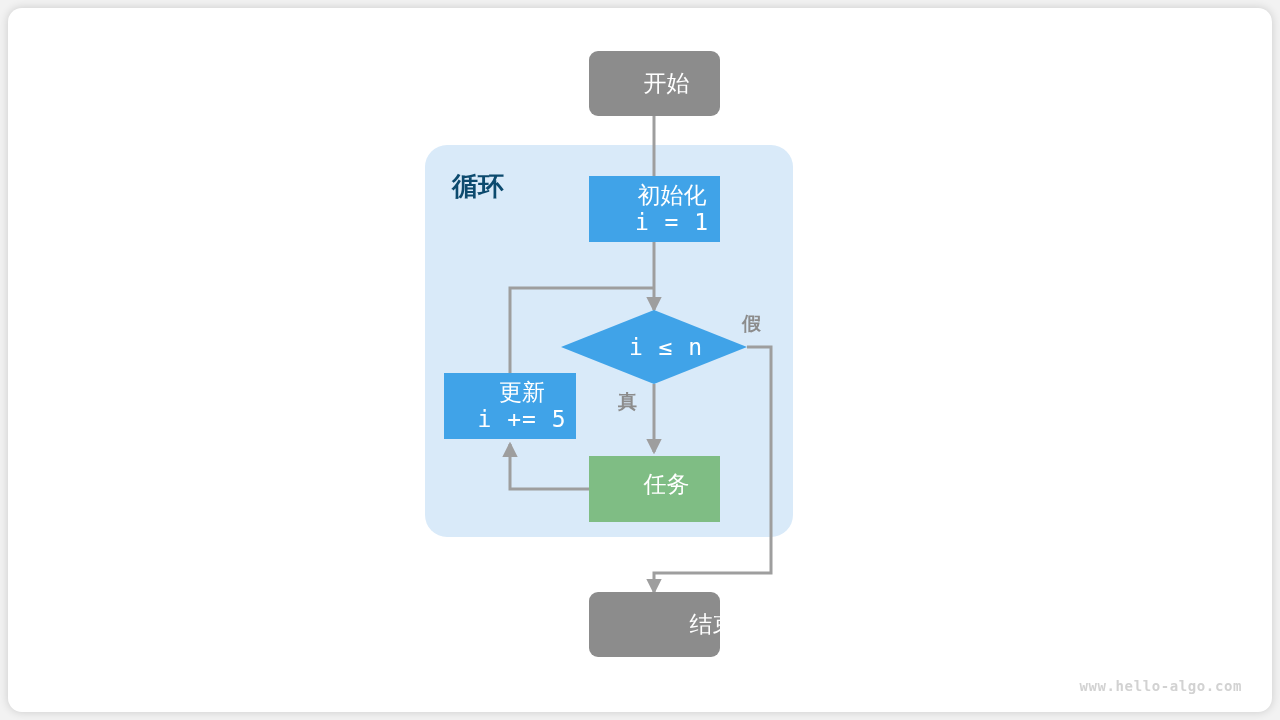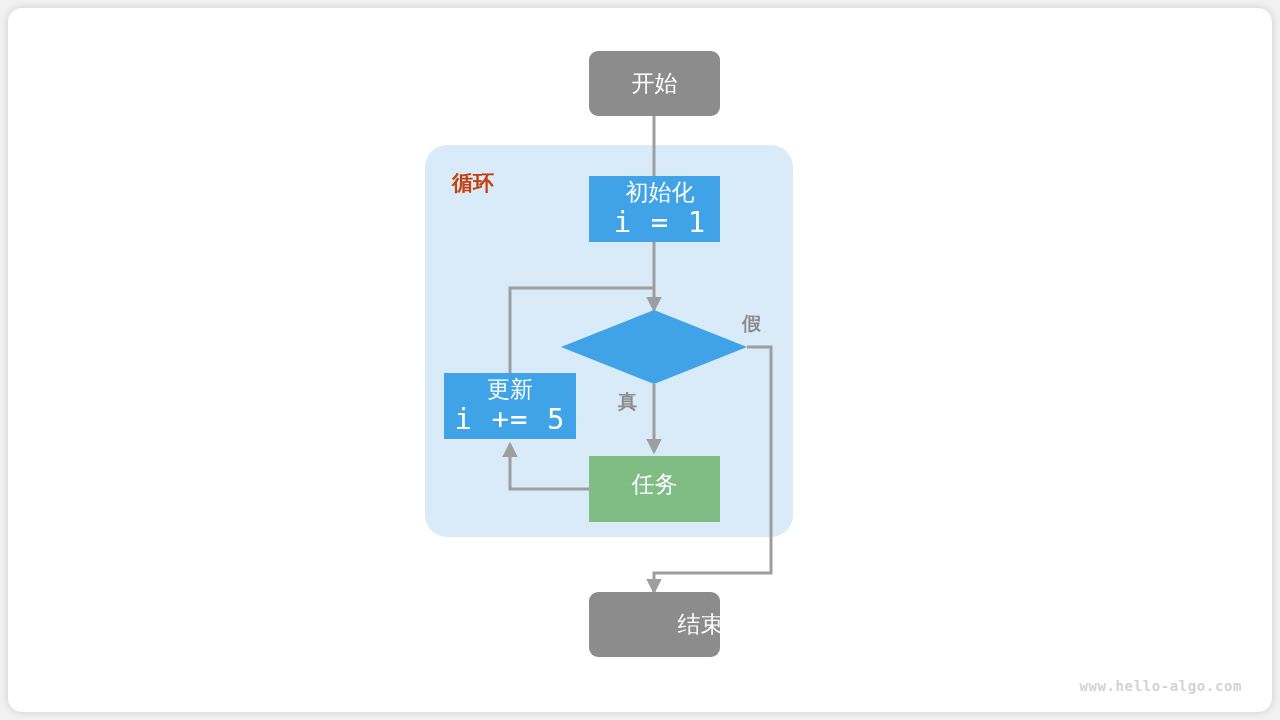--- a/index.html
+++ b/index.html
@@ -37,44 +37,45 @@
   .node-label {
     position: absolute;
     display: flex;
     flex-direction: column;
     align-items: center;
     justify-content: center;
     color: #ffffff;
     text-align: center;
     pointer-events: none;
     line-height: 1.16;
+    margin-left: 12px;
   }
   .cjk {
     font-family: "DejaVu Sans", "Liberation Sans", sans-serif;
     font-size: 23px;
   }
   .mono {
     font-family: "DejaVu Sans Mono", "Liberation Mono", monospace;
-    font-size: 29px;
+    font-size: 23px;
     letter-spacing: 1px;
   }
   .edge-label {
     position: absolute;
     color: #8c8c8c;
     font-family: "DejaVu Sans", "Liberation Sans", sans-serif;
     font-size: 19px;
     font-weight: bold;
   }
   #loop-title {
     position: absolute;
     left: 452px;
     top: 169px;
-    color: #c2410c;
+    color: #0c4a6e;
     font-family: "DejaVu Sans", "Liberation Sans", sans-serif;
-    font-size: 21px;
+    font-size: 26px;
     font-weight: bold;
   }
   #watermark {
     position: absolute;
     right: 38px;
     bottom: 26px;
     color: #d2d2d2;
     font-family: "DejaVu Sans Mono", "Liberation Mono", monospace;
     font-size: 14px;
     letter-spacing: 0.6px;
@@ -125,20 +126,23 @@
 
   <div class="node-label" style="left:589px; top:51px; width:131px; height:65px;">
     <span class="cjk">开始</span>
   </div>
 
   <div class="node-label" style="left:589px; top:176px; width:142px; height:66px;">
     <span class="cjk">初始化</span>
     <span class="mono">i = 1</span>
   </div>
 
+  <div class="node-label" style="left:561px; top:314px; width:186px; height:66px;">
+    <span class="mono">i ≤ n</span>
+  </div>
 
   <div class="node-label" style="left:444px; top:373px; width:132px; height:66px;">
     <span class="cjk">更新</span>
     <span class="mono">i += 5</span>
   </div>
 
   <div class="node-label" style="left:589px; top:456px; width:131px; height:57px;">
     <span class="cjk">任务</span>
   </div>
 

